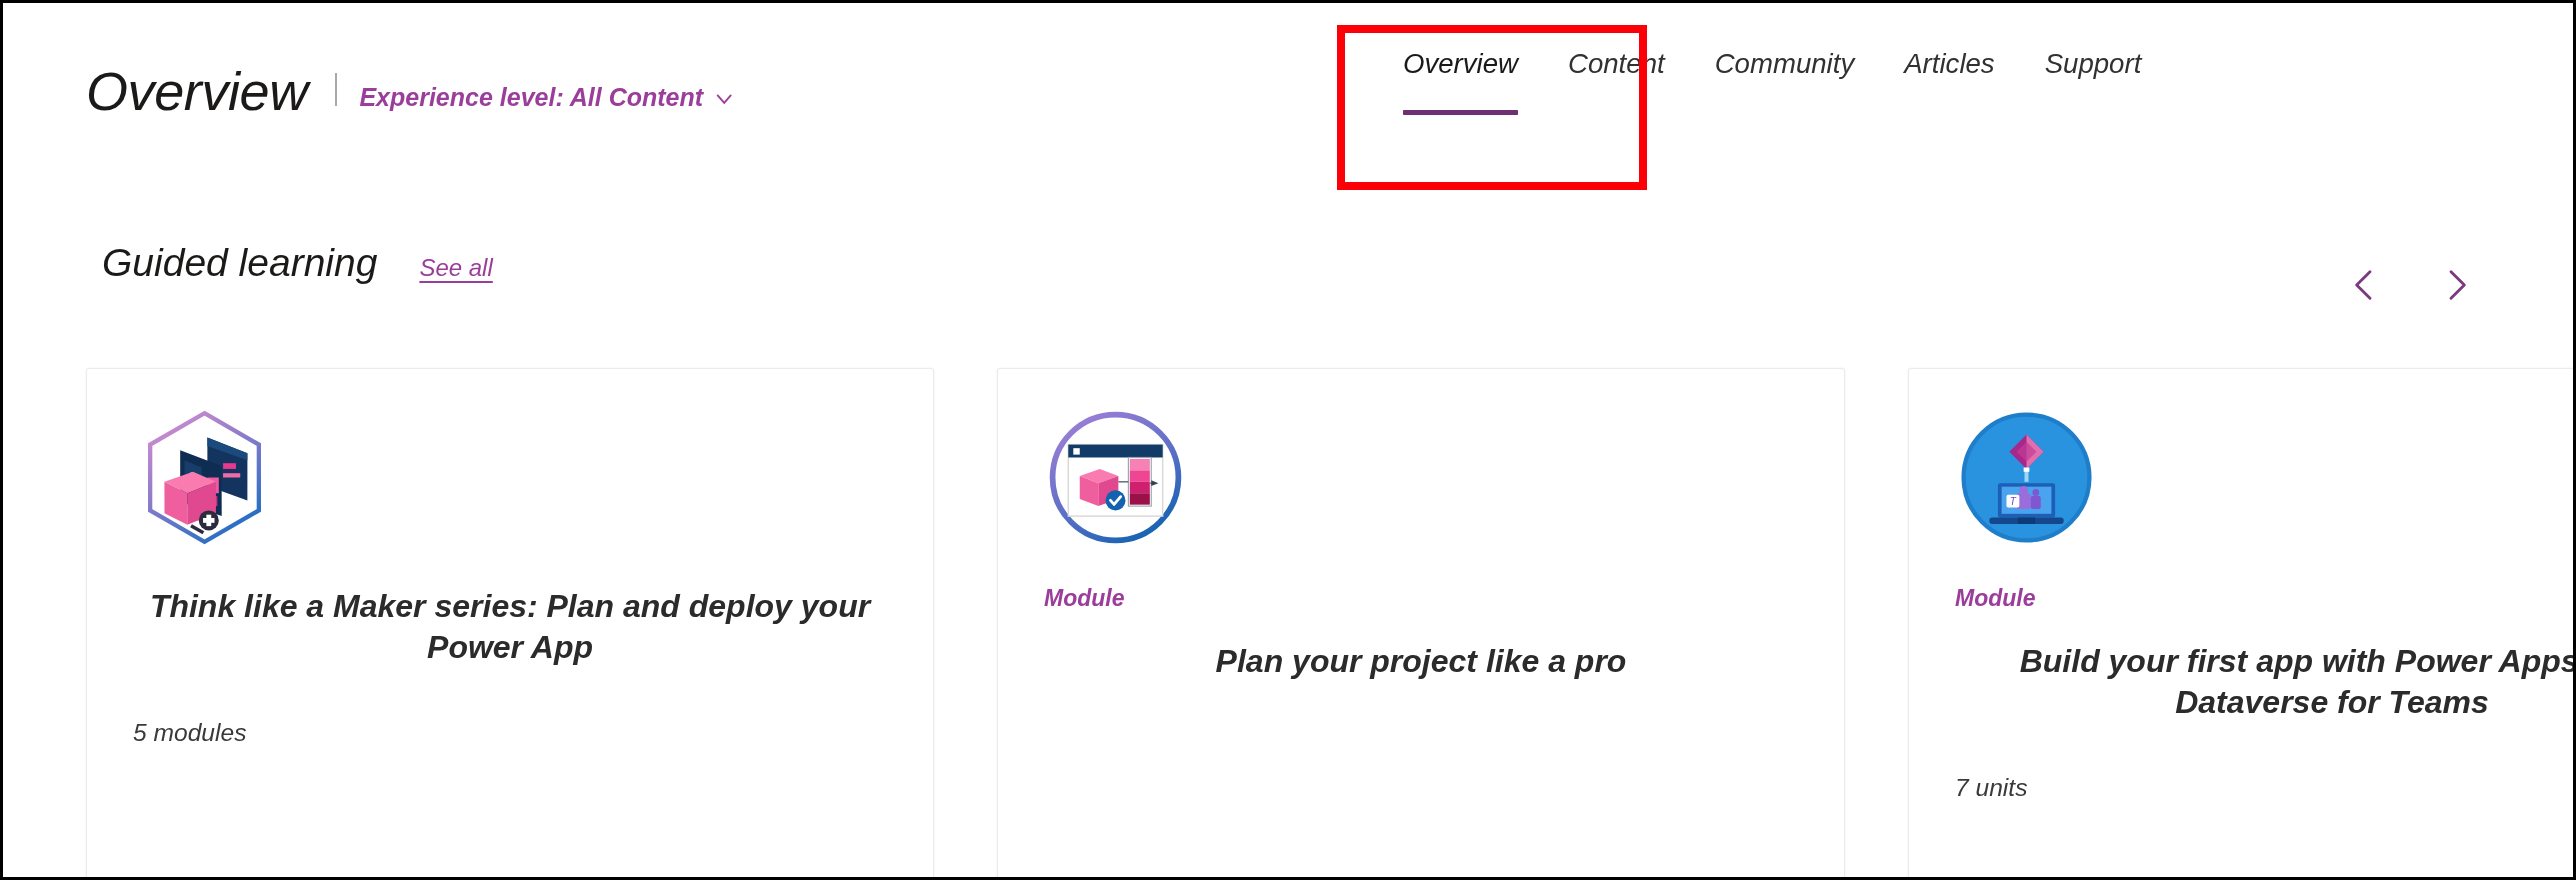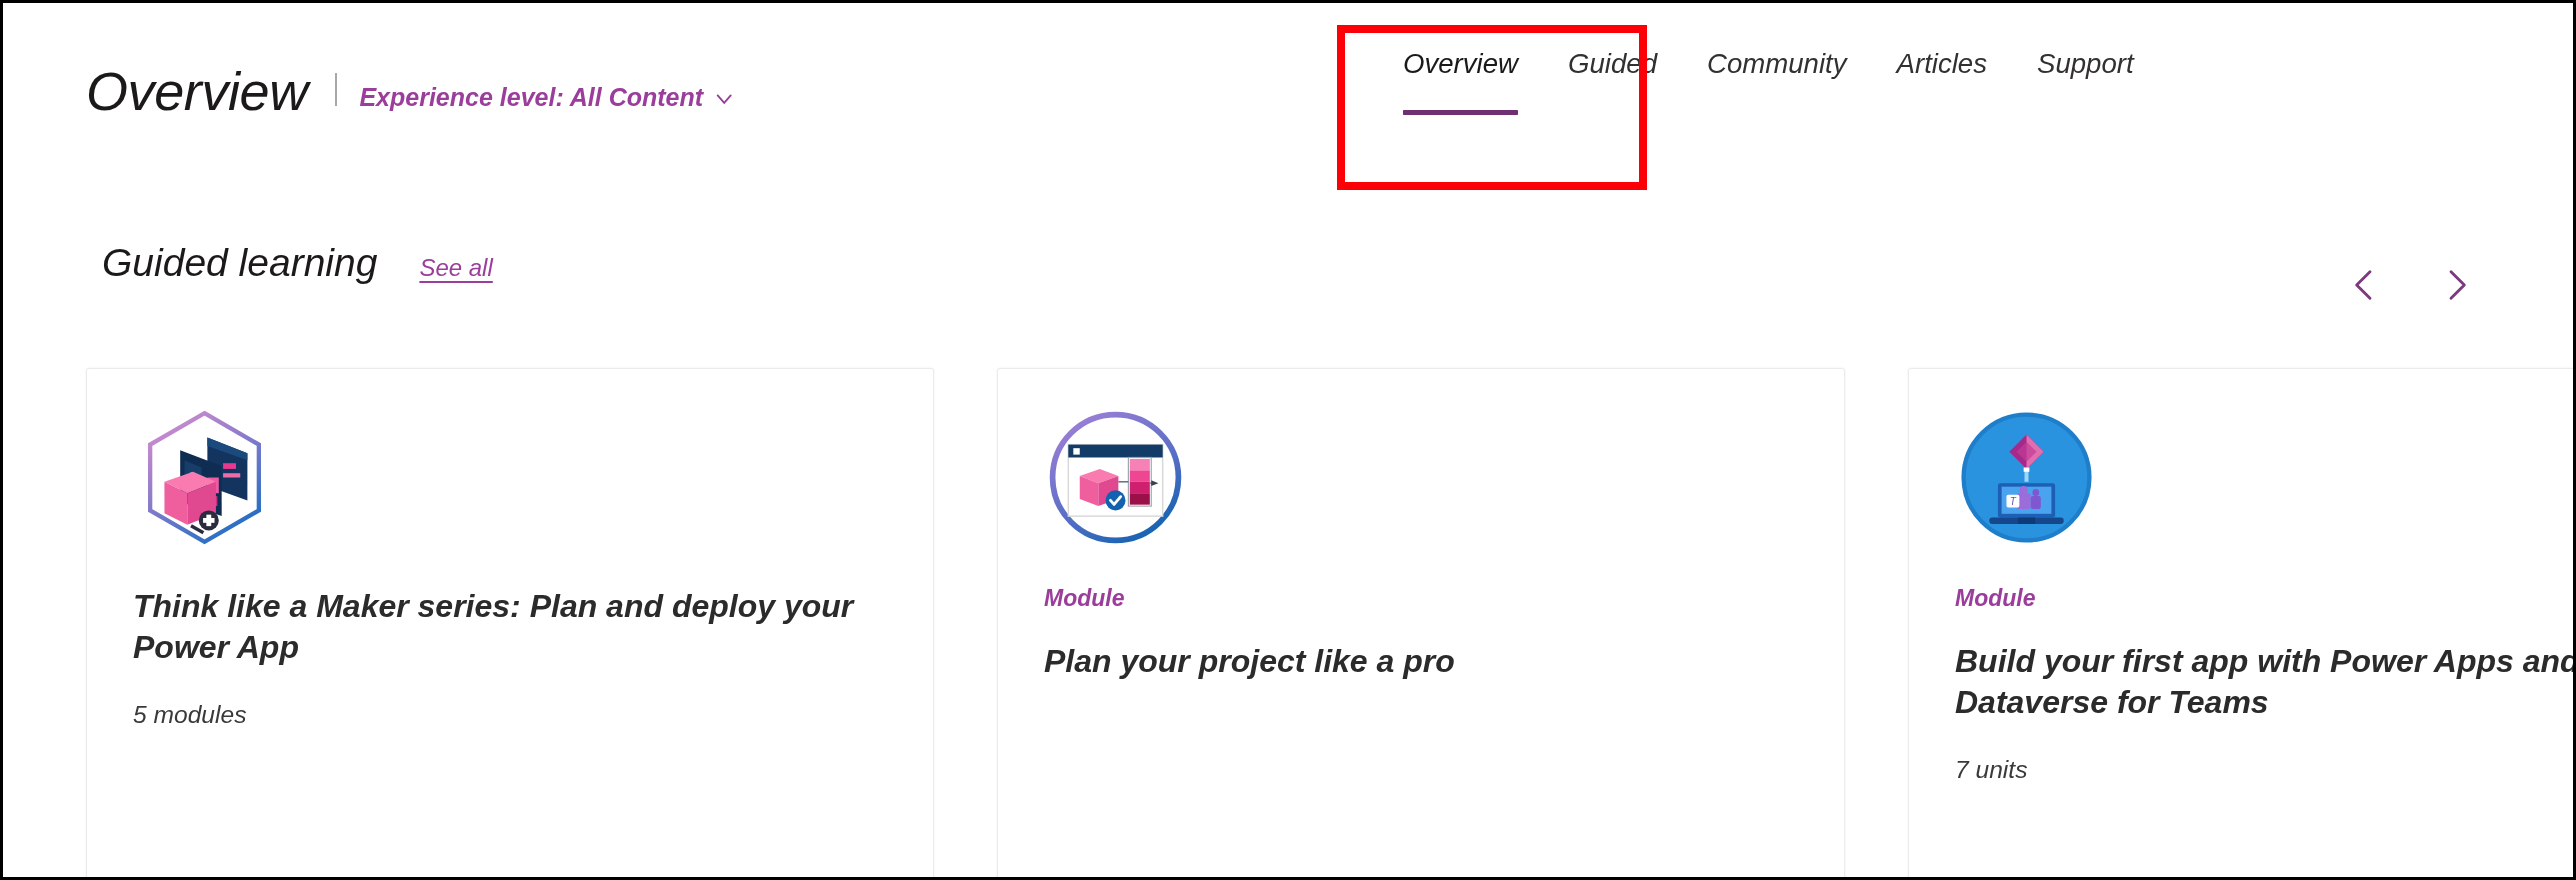--- a/index.html
+++ b/index.html
@@ -212,21 +212,22 @@
     color: #9b3d9b;
     margin-bottom: 30px;
     line-height: 1.1;
   }
 
   .card-title {
     font-size: 32px;
     font-weight: 600;
     color: #2b2b2b;
     line-height: 1.28;
-    margin-bottom: 33px;
+    margin-bottom: 51px;
+    text-align: center;
   }
 
   .card-meta {
     font-size: 24.6px;
     color: #3b3a39;
     line-height: 1.1;
   }
 
   
   .icon-svg { width: 143px; height: 143px; display: block; }
@@ -253,21 +254,21 @@
           </span>
         </span>
       </div>
 
       <nav class="nav-tabs">
         <div class="nav-tab is-active">
           <span>Overview</span>
           <span class="tab-underline"></span>
         </div>
         <div class="nav-tab">
-          <span>Guided</span>
+          <span>Content</span>
         </div>
         <div class="nav-tab">
           <span>Community</span>
         </div>
         <div class="nav-tab">
           <span>Articles</span>
         </div>
         <div class="nav-tab">
           <span>Support</span>
         </div>

